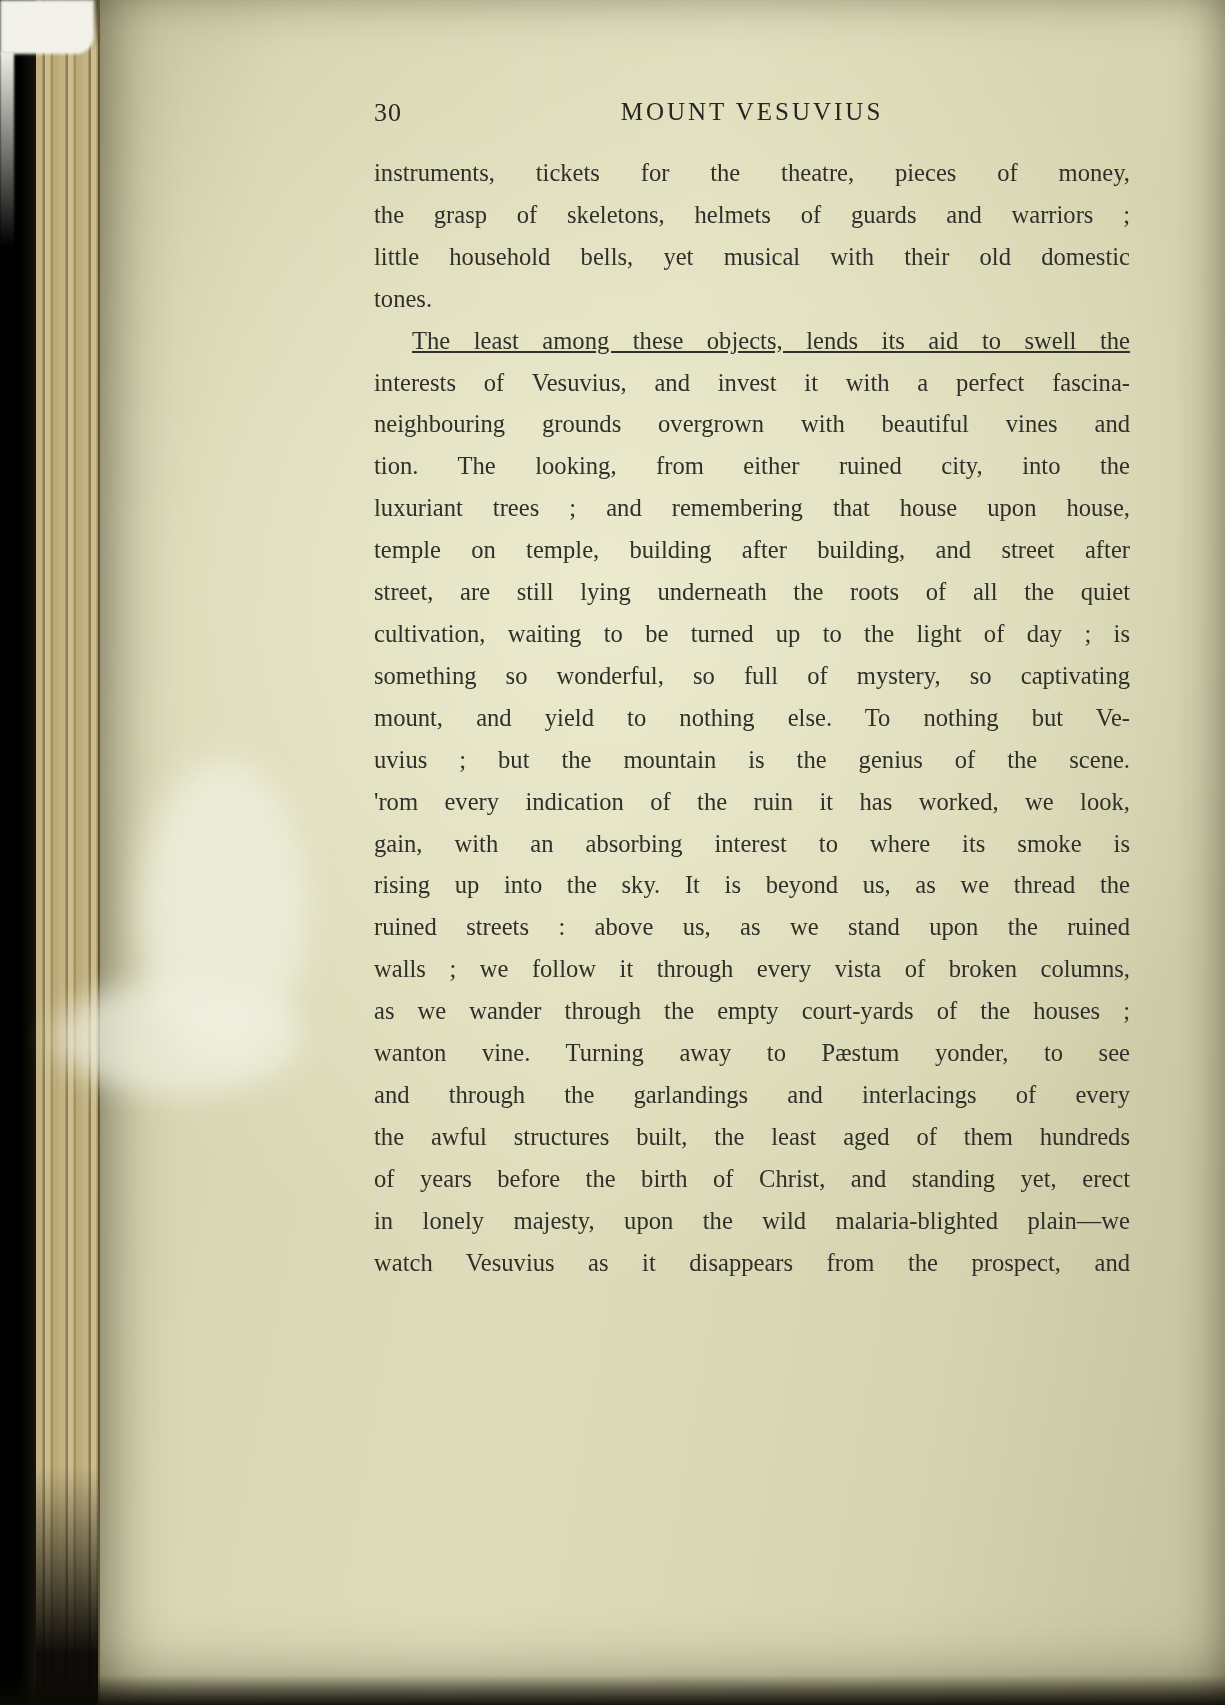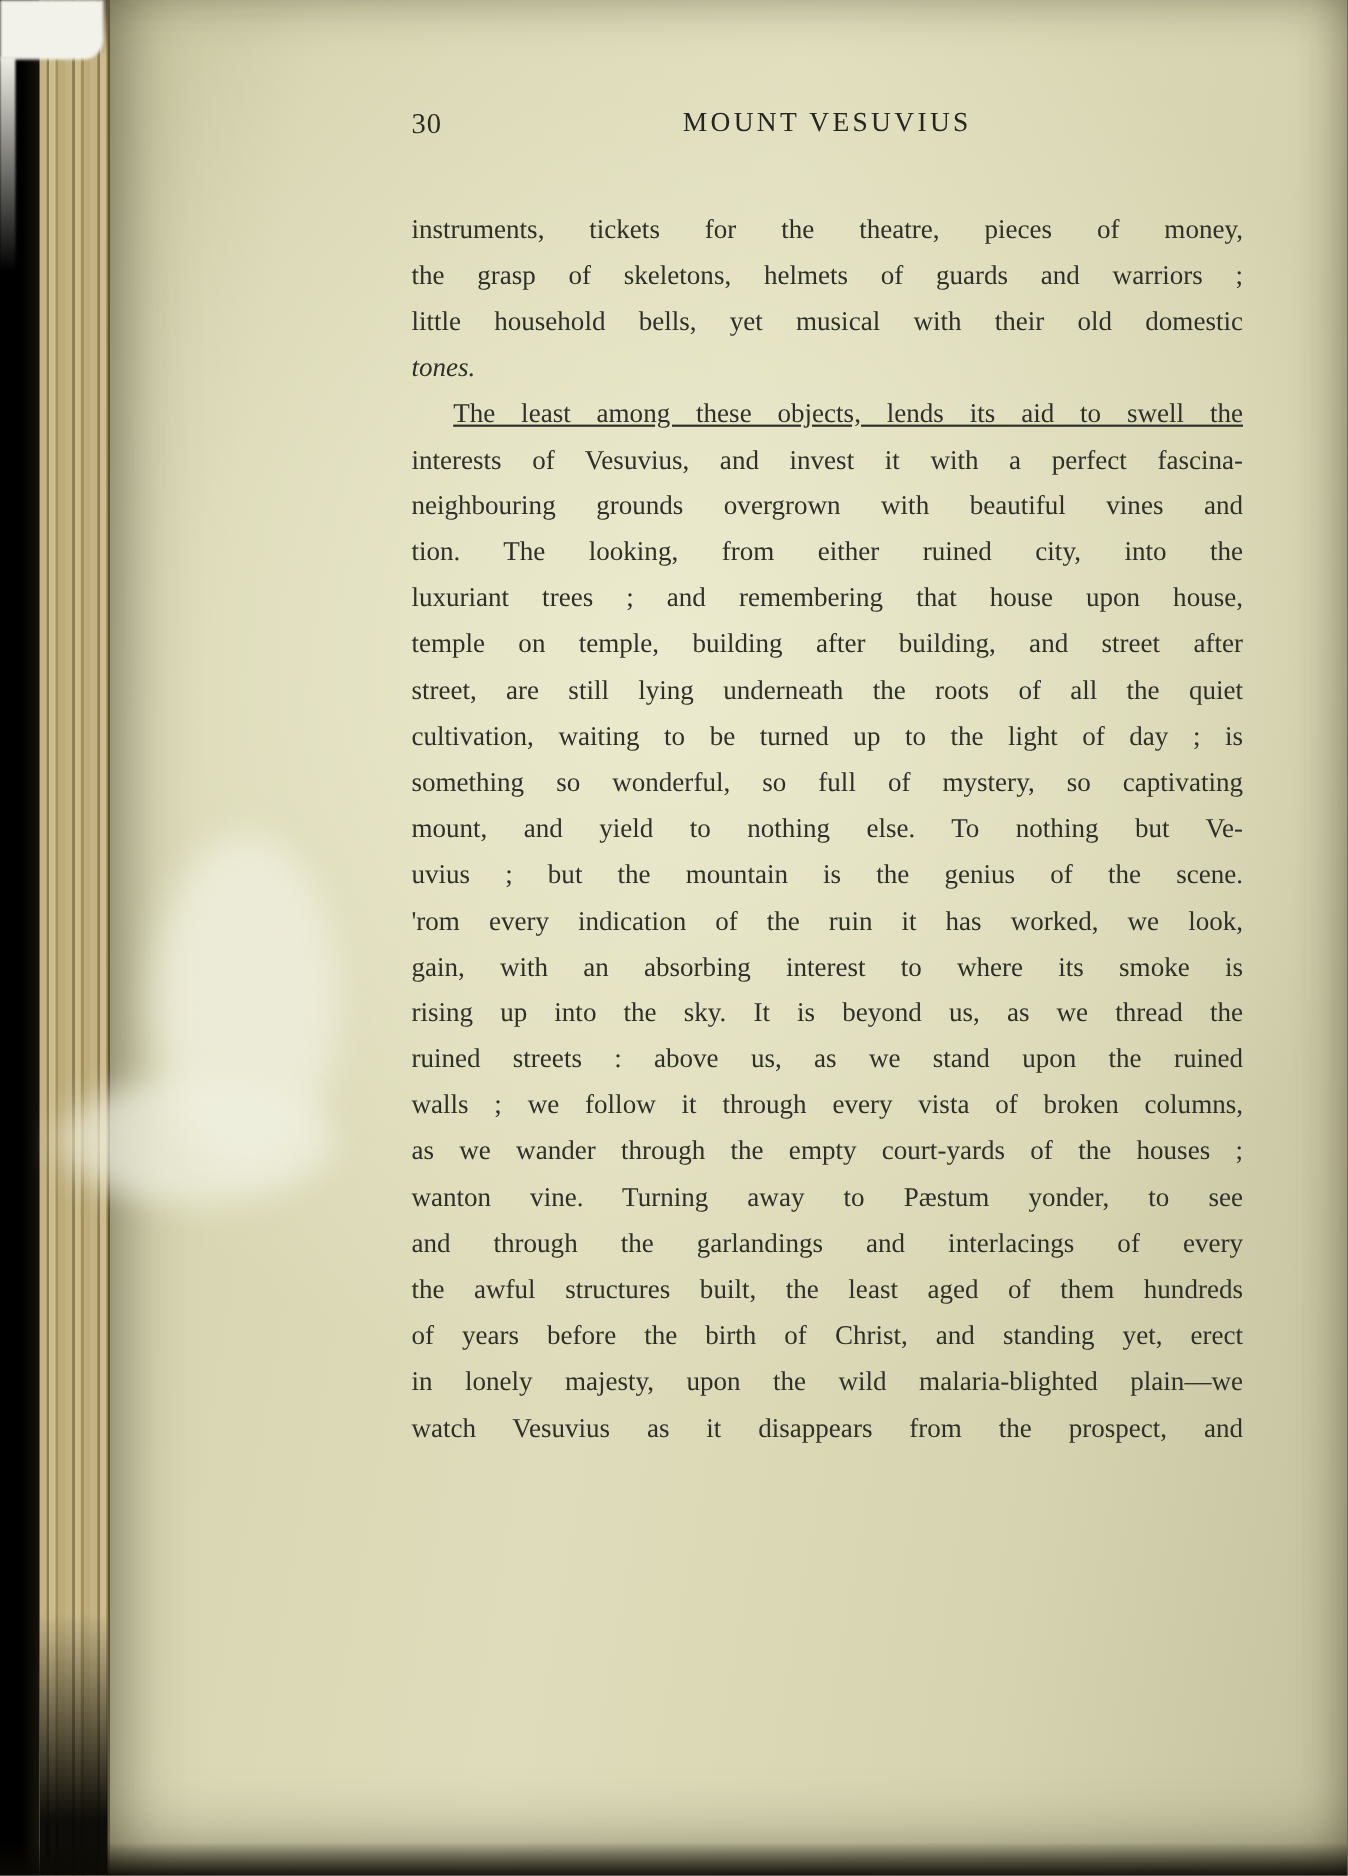--- a/index.html
+++ b/index.html
@@ -6,21 +6,21 @@
     margin: 0;
     padding: 0;
     background: #0c0b07;
     font-family: "Liberation Serif", "DejaVu Serif", serif;
   }
   .scan {
     position: relative;
     width: 1225px;
     height: 1705px;
     overflow: hidden;
-    background: #e5e5e5;
+    background: #a3a3a3;
   }
   
   .page {
     position: absolute;
     left: 96px;
     top: 0;
     width: 1129px;
     height: 1705px;
     background:
       radial-gradient(ellipse 950px 950px at 45% 35%, rgba(238,237,210,0.85), rgba(238,237,210,0) 72%),
@@ -115,29 +115,27 @@
   }
   .textblock {
     position: absolute;
     left: 278px;
     top: 152px;
     width: 756px;
     font-size: 24.6px;
     line-height: 41.9px;
     color: #30302a;
     word-spacing: 2px;
-    margin-top: 36px;
   }
   .textblock .line {
     text-align: justify;
     text-align-last: justify;
   }
   .textblock .line.no-justify-last {
     text-align-last: left;
-    font-style: italic;
   }
   .textblock .line.indent {
     padding-left: 38px;
     text-decoration: underline;
   }
 </style>
 </head>
 <body>
 
 <div class="scan">

